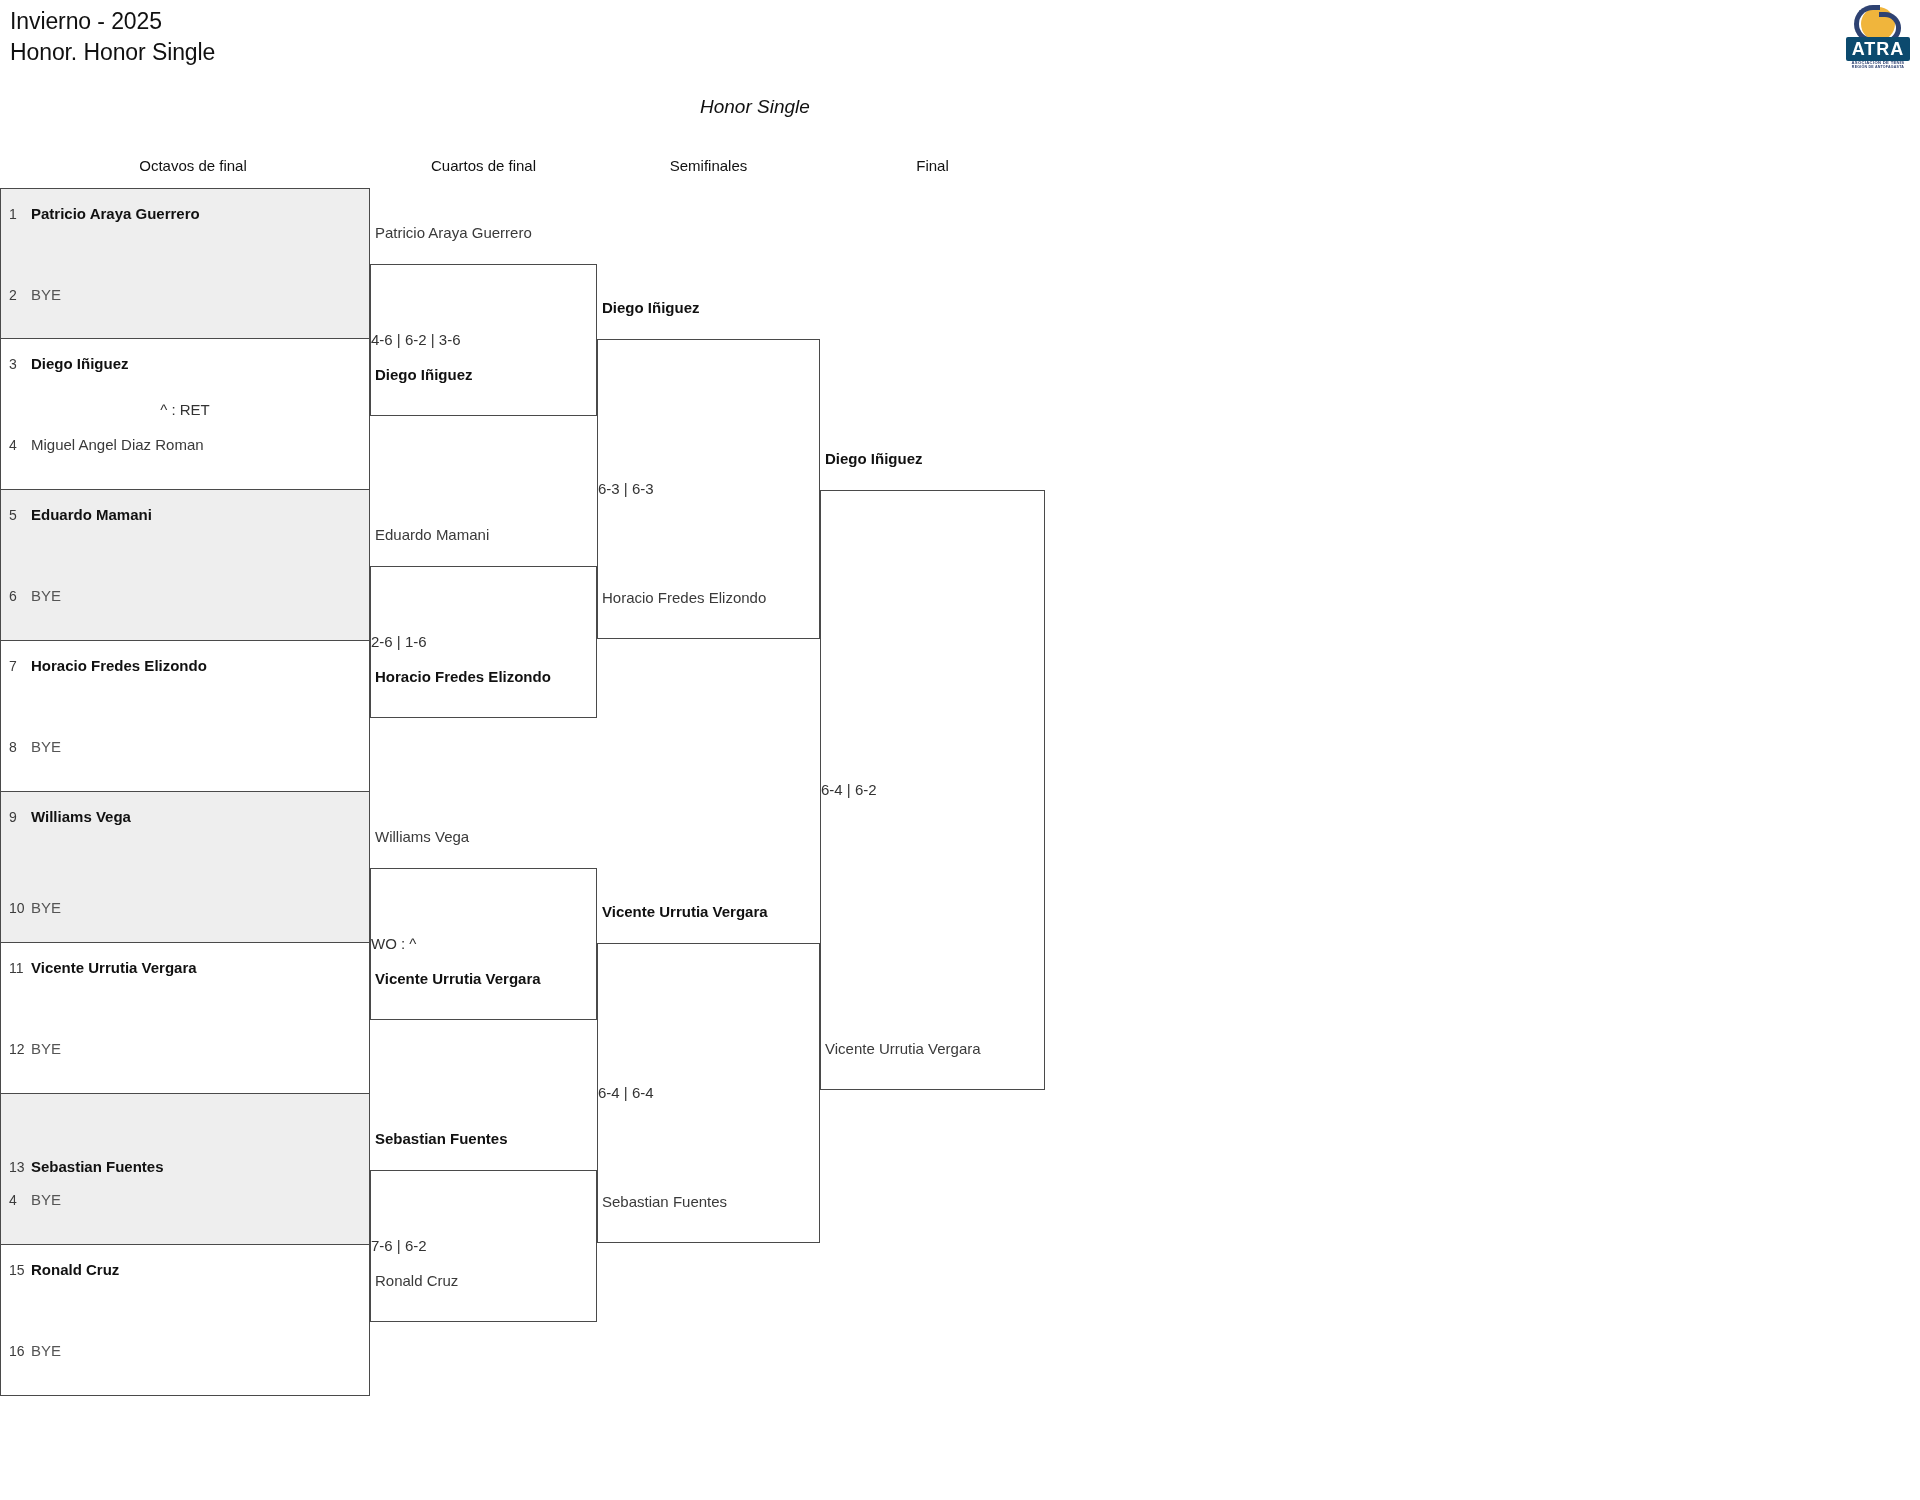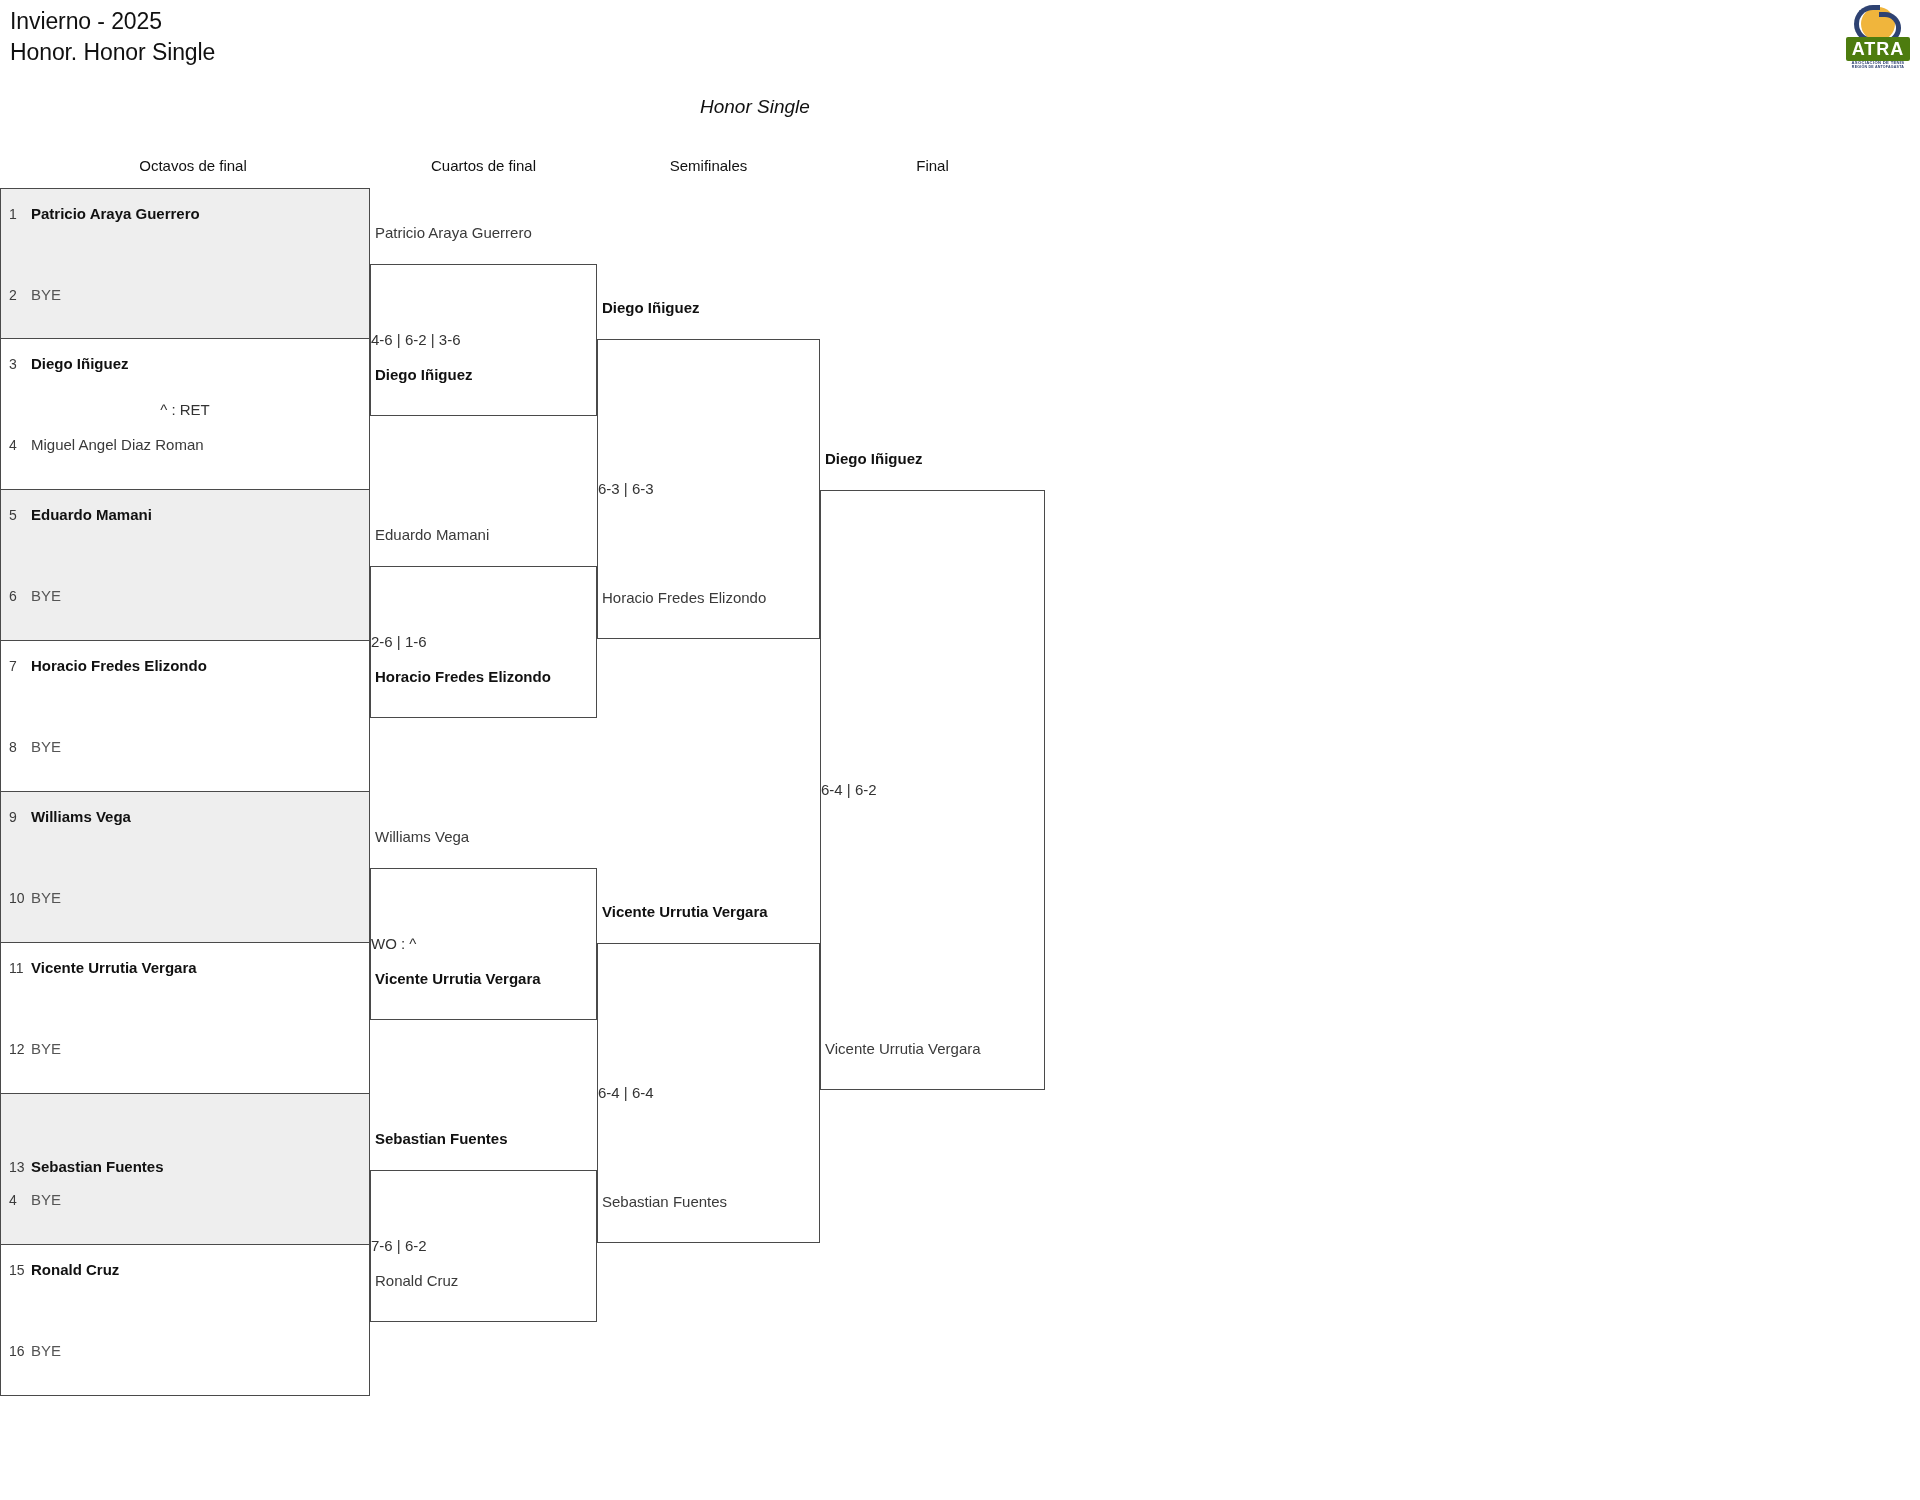--- a/index.html
+++ b/index.html
@@ -34,21 +34,21 @@
     border: 5px solid #2e4272; border-right: none;
     border-radius: 26px 0 0 26px; background: transparent;
   }
   #logo .lg-arcR {
     position: absolute; left: 37px; top: 10px; width: 22px; height: 32px;
     border: 5px solid #2e4272; border-left: none;
     border-radius: 0 22px 22px 0; background: transparent;
   }
   #logo .lg-band {
     position: absolute; left: 4px; top: 35px; right: 4px; height: 24px;
-    background: #4d7c0f; border-radius: 2px;
+    background: #0c4a6e; border-radius: 2px;
     display: flex; align-items: center; justify-content: center;
   }
   #logo .lg-band span {
     color: #fff; font-size: 18px; font-weight: 700; letter-spacing: 1px;
     font-family: "Liberation Sans", sans-serif;
   }
   #logo .lg-sub1 {
     position: absolute; left: 0; top: 58px; width: 100%;
     text-align: center; font-size: 4.2px; font-weight: 700;
     color: #2e4272; letter-spacing: 0.3px;
@@ -191,21 +191,21 @@
       <div class="seed-line" style="top: 97px;">
         <div class="seed-num">8</div>
         <div class="seed-name bye">BYE</div>
       </div>
     </div>
     <div class="r1-pair shaded" style="top: 792px; height: 151px;">
       <div class="seed-line" style="top: 16px;">
         <div class="seed-num">9</div>
         <div class="seed-name win">Williams Vega</div>
       </div>
-      <div class="seed-line" style="top: 97px; padding-left: 8px;">
+      <div class="seed-line" style="top: 107px; padding-left: 8px;">
         <div class="seed-num">10</div>
         <div class="seed-name bye">BYE</div>
       </div>
     </div>
     <div class="r1-pair plain" style="top: 943px; height: 151px;">
       <div class="seed-line" style="top: 16px;">
         <div class="seed-num">11</div>
         <div class="seed-name win">Vicente Urrutia Vergara</div>
       </div>
       <div class="seed-line" style="top: 97px;">

